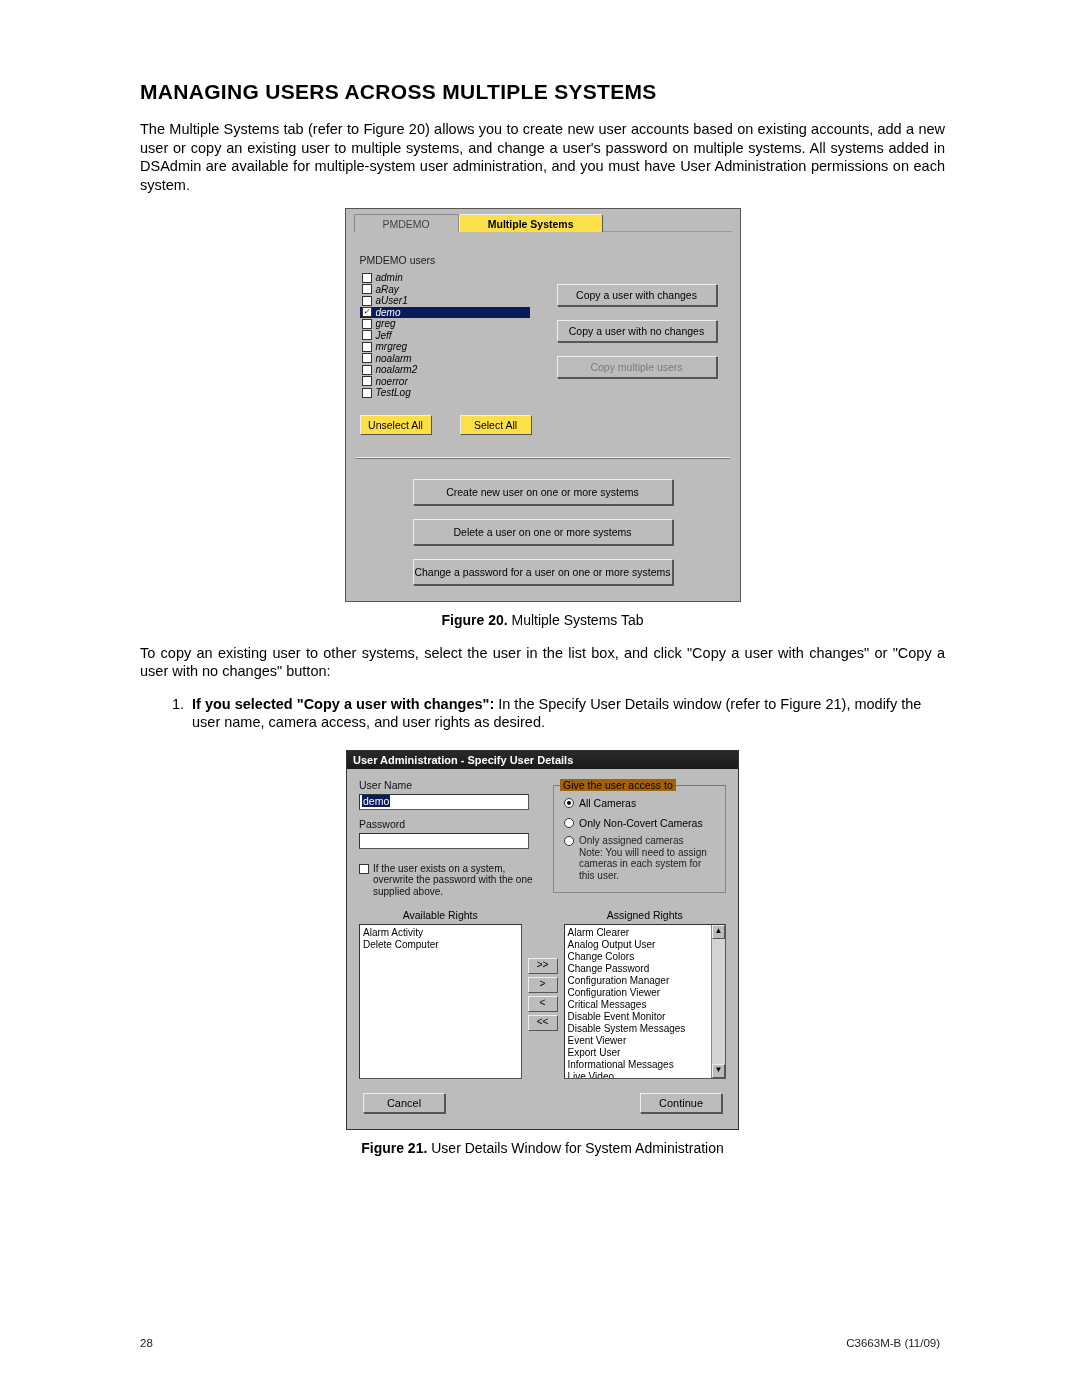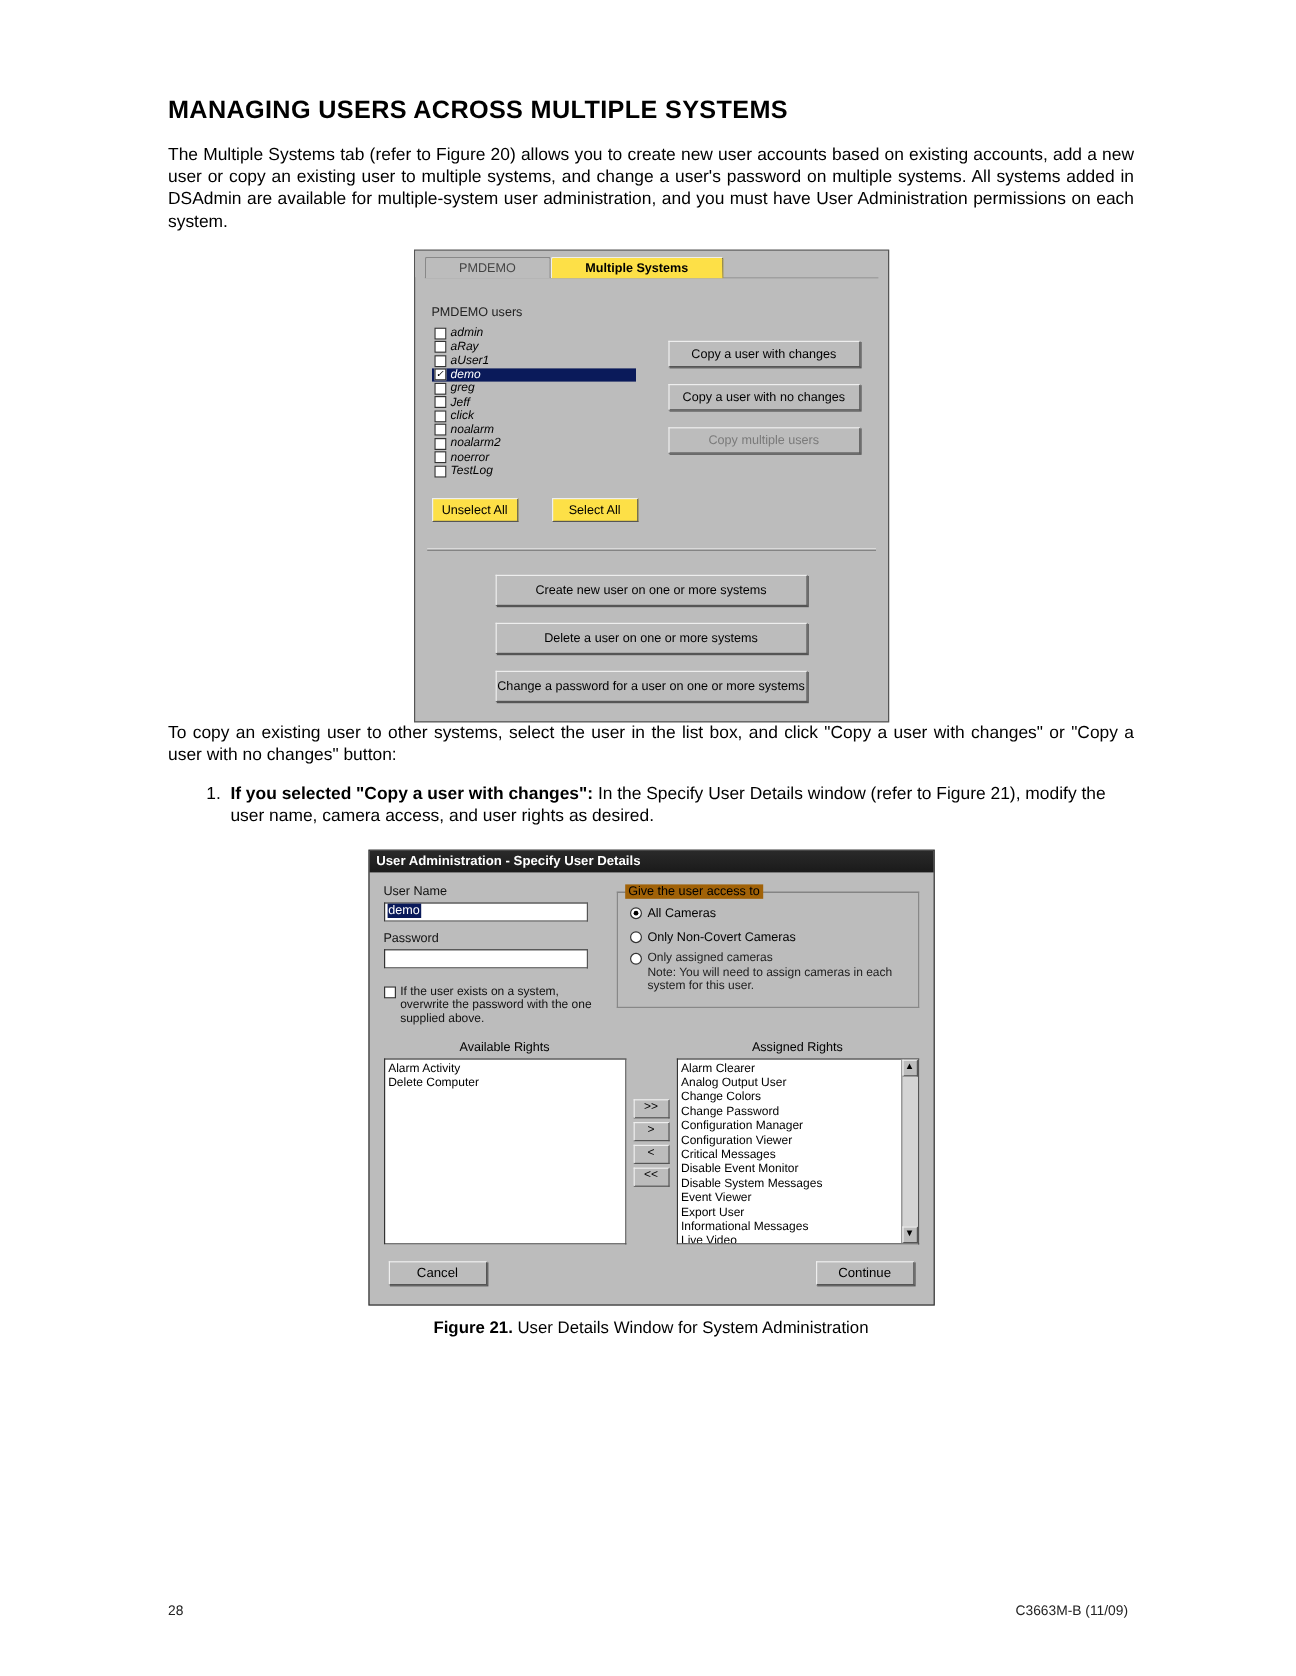--- a/index.html
+++ b/index.html
@@ -131,21 +131,21 @@
     border: 1px solid #555;
     border-top-color: #eee; border-left-color: #eee;
     box-shadow: 1px 1px 0 #555;
     font-size: 10.5px;
     padding: 6px 0;
     text-align: center;
   }
 
   
   .fig21 {
-    width: 472px;
+    width: 393px;
     margin: 8px auto 0 auto;
     background: #bcbcbc;
     border: 1px solid #333;
   }
   .titlebar21 {
     background: linear-gradient(#2a2a2a,#1a1a1a);
     color: #fff;
     font-size: 11px;
     font-weight: bold;
     padding: 3px 6px;
@@ -257,21 +257,21 @@
             <div class="userrow">
               <span class="chk"></span>
               <span>greg</span>
             </div>
             <div class="userrow">
               <span class="chk"></span>
               <span>Jeff</span>
             </div>
             <div class="userrow">
               <span class="chk"></span>
-              <span>click</span>
+              <span>mrgreg</span>
             </div>
             <div class="userrow">
               <span class="chk"></span>
               <span>noalarm</span>
             </div>
             <div class="userrow">
               <span class="chk"></span>
               <span>noalarm2</span>
             </div>
             <div class="userrow">
@@ -293,20 +293,23 @@
     <div class="selallrow">
       <div class="smallbtn">Unselect All</div>
       <div class="smallbtn">Select All</div>
     </div>
     <div class="hr20"></div>
     <div class="bigbtns">
       <div class="bigbtn">Create new user on one or more systems</div>
       <div class="bigbtn">Delete a user on one or more systems</div>
       <div class="bigbtn">Change a password for a user on one or more systems</div>
     </div>
+  </div>
+  <div class="caption">
+    <b>Figure 20.</b><span>  Multiple Systems Tab</span>
   </div>
 
   <p class="para">To copy an existing user to other systems, select the user in the list box, and click "Copy a user with changes" or "Copy a user with no changes" button:</p>
   <ol class="steps">
     <li>
       <b>If you selected "Copy a user with changes":</b><span> In the Specify User Details window (refer to Figure 21), modify the user name, camera access, and user rights as desired.</span>
     </li>
   </ol>
 
   <div class="fig21">

